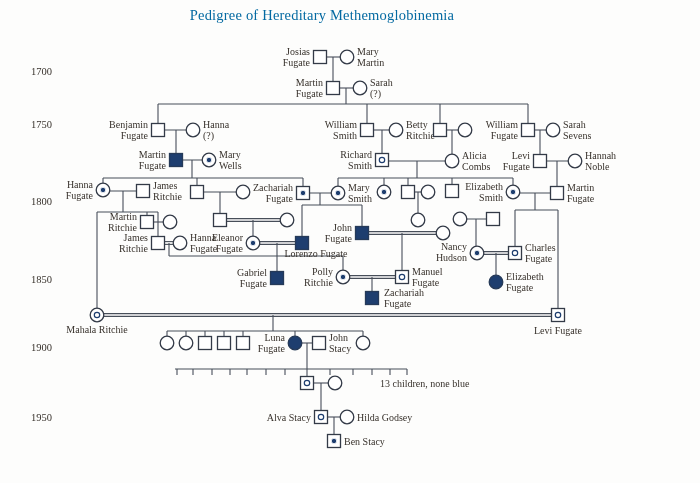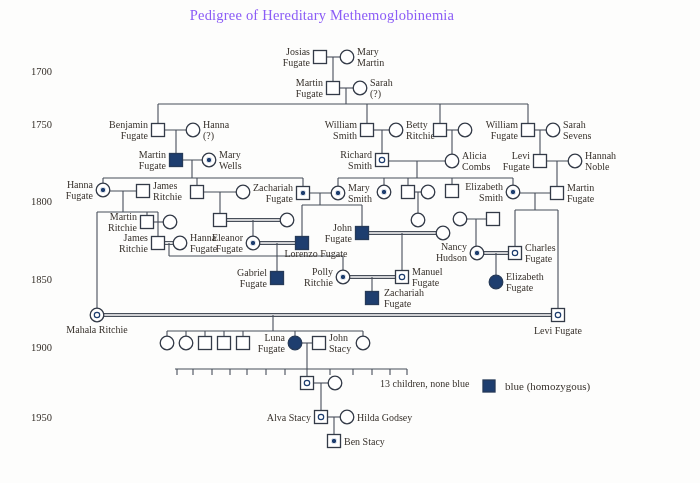--- a/index.html
+++ b/index.html
@@ -1,19 +1,19 @@
 <!DOCTYPE html>
 <html><head>
 <meta charset="utf-8">
 <style>
   html,body{margin:0;padding:0;background:#fdfdfc;}
   #stage{position:relative;width:700px;height:483px;background:#fdfdfc;overflow:hidden;
          font-family:"Liberation Serif","DejaVu Serif",serif;}
   .title{position:absolute;left:0;top:7px;width:644px;text-align:center;
-         font-size:14.5px;color:#8b5cf6;letter-spacing:.2px;}
+         font-size:14.5px;color:#0369a1;letter-spacing:.2px;}
   svg{position:absolute;left:0;top:0;}
   .edge{stroke:#474e59;stroke-width:1.1;fill:none;}
   .tick{stroke:#474e59;stroke-width:1.1;}
   .sym{fill:#ffffff;stroke:#333a47;stroke-width:1.3;}
   .sym.blue{fill:#1e3e6f;stroke:#263a58;}
   .dot{fill:#1e3e6f;stroke:#ffffff;stroke-width:.8;}
   .ring{fill:#ffffff;stroke:#1e3e6f;stroke-width:1.2;}
   .lbl{font-family:"Liberation Serif","DejaVu Serif",serif;font-size:10px;fill:#38322c;}
   .year{font-family:"Liberation Serif","DejaVu Serif",serif;font-size:10.5px;fill:#38322c;}
   .legend{position:absolute;left:482px;top:378px;color:#38322c;font-size:11px;}
@@ -261,20 +261,14 @@
       <text x="380" y="387" text-anchor="start" class="lbl"><tspan x="380" dy="0">13 children, none blue</tspan></text>
       <text x="52" y="75" text-anchor="end" class="year"><tspan x="52" dy="0">1700</tspan></text>
       <text x="52" y="128" text-anchor="end" class="year"><tspan x="52" dy="0">1750</tspan></text>
       <text x="52" y="205" text-anchor="end" class="year"><tspan x="52" dy="0">1800</tspan></text>
       <text x="52" y="283" text-anchor="end" class="year"><tspan x="52" dy="0">1850</tspan></text>
       <text x="52" y="351" text-anchor="end" class="year"><tspan x="52" dy="0">1900</tspan></text>
       <text x="52" y="421" text-anchor="end" class="year"><tspan x="52" dy="0">1950</tspan></text>
     </svg>
 
   <div class="legend">
-    <div class="legend-row">
-      <svg width="14" height="14">
-        <rect x="1" y="1" width="12" height="12" class="sym blue"></rect>
-      </svg>
-      <span>blue (homozygous)</span>
-    </div>
   </div>
 </div>
 
 </body></html>

